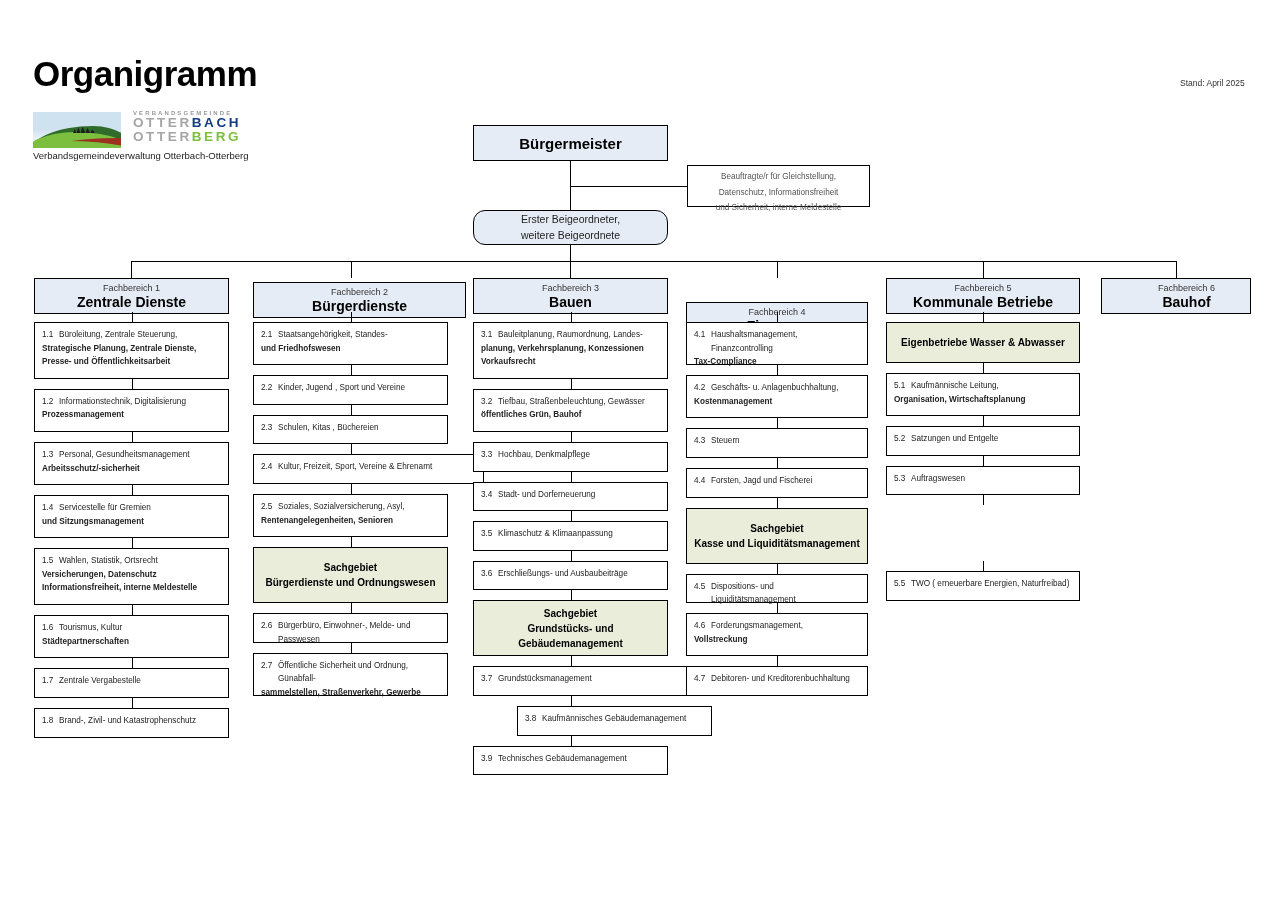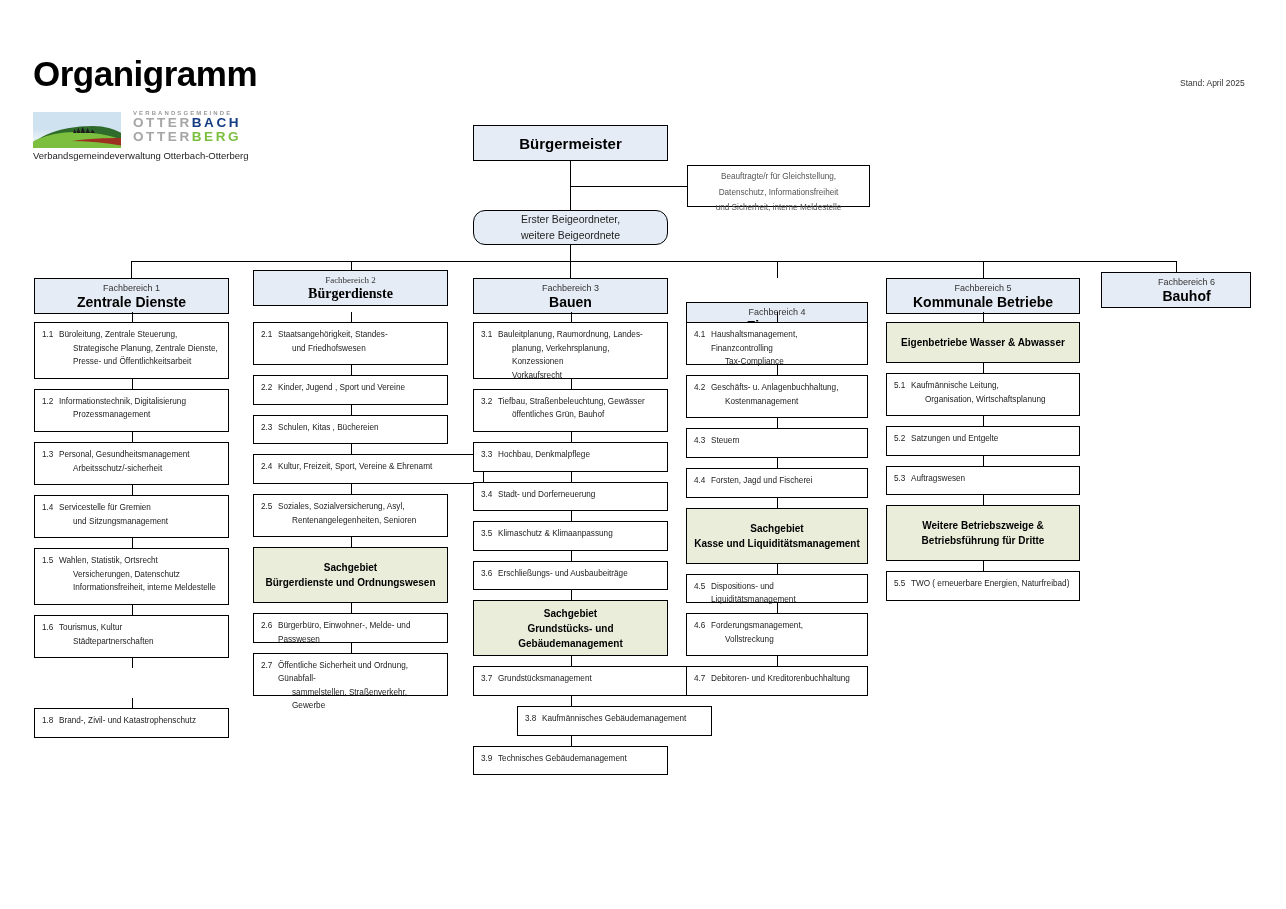--- a/index.html
+++ b/index.html
@@ -134,21 +134,21 @@
   .task .num {
     display: inline-block;
     width: 17px;
     vertical-align: top;
   }
   .task .txt {
     display: inline-block;
     vertical-align: top;
     width: calc(100% - 19px);
   }
-  .task .cont { display: block; margin-left: 31px; }
+  .task .cont { display: block; margin-left: 0; font-weight: bold; }
 
   .sachgebiet {
     border: 1px solid #000;
     background: #e9edda;
     display: flex;
     flex-direction: column;
     align-items: center;
     justify-content: center;
     text-align: center;
     font-size: 10px;
@@ -216,37 +216,37 @@
   <div class="ln lv abs" style="left:351px; top:261px; height:17px;"></div>
   <div class="ln lv abs" style="left:570px; top:261px; height:17px;"></div>
   <div class="ln lv abs" style="left:777px; top:261px; height:17px;"></div>
   <div class="ln lv abs" style="left:983px; top:261px; height:17px;"></div>
   <div class="ln lv abs" style="left:1176px; top:261px; height:17px;"></div>
 
   <div class="abs box blue box-top" style="left:34px; top:278px; width:195px; height:36px;">
     <div class="fb-label">Fachbereich 1</div>
     <div class="fb-name">Zentrale Dienste</div>
   </div>
-  <div class="abs box blue box-top" style="left:253px; top:270px; width:195px; height:36px;font-family:Liberation Serif, serif;">
+  <div class="abs box blue box-top" style="left:253px; top:282px; width:213px; height:36px;">
     <div class="fb-label">Fachbereich 2</div>
     <div class="fb-name">Bürgerdienste</div>
   </div>
   <div class="abs box blue box-top" style="left:473px; top:278px; width:195px; height:36px;">
     <div class="fb-label">Fachbereich 3</div>
     <div class="fb-name">Bauen</div>
   </div>
   <div class="abs box blue box-top" style="left:686px; top:278px; width:182px; height:36px;margin-top:24px;">
     <div class="fb-label">Fachbereich 4</div>
     <div class="fb-name">Finanzen</div>
   </div>
   <div class="abs box blue box-top" style="left:886px; top:278px; width:194px; height:36px;">
     <div class="fb-label">Fachbereich 5</div>
     <div class="fb-name">Kommunale Betriebe</div>
   </div>
-  <div class="abs box blue box-top" style="left:1101px; top:272px; width:150px; height:36px;padding-left:21px;">
+  <div class="abs box blue box-top" style="left:1101px; top:278px; width:150px; height:36px;padding-left:21px;">
     <div class="fb-label">Fachbereich 6</div>
     <div class="fb-name">Bauhof</div>
   </div>
 
   <div class="abs" id="col-0" style="left: 34px; top: 322px; width: 195px; height: 415.6px;">
       <div class="abs task" style="left: 0px; width: 195px; top: 0px; height: 56.8px;">
         <div><span class="num">1.1</span><span class="txt">Büroleitung, Zentrale Steuerung,</span></div>
         <span class="cont">Strategische Planung, Zentrale Dienste,</span>
         <span class="cont">Presse- und Öffentlichkeitsarbeit</span>
       </div>
@@ -270,20 +270,23 @@
         <div><span class="num">1.5</span><span class="txt">Wahlen, Statistik, Ortsrecht</span></div>
         <span class="cont">Versicherungen, Datenschutz</span>
         <span class="cont">Informationsfreiheit, interne Meldestelle</span>
       </div>
       <div class="ln lv abs" style="left: 98px; top: 216.4px; height: 10px;"></div>
       <div class="abs task" style="left: 0px; width: 195px; top: 293.2px; height: 43.2px;">
         <div><span class="num">1.6</span><span class="txt">Tourismus, Kultur</span></div>
         <span class="cont">Städtepartnerschaften</span>
       </div>
       <div class="ln lv abs" style="left: 98px; top: 283.2px; height: 10px;"></div>
+      <div class="abs task" style="left: 0px; width: 195px; top: 346.4px; height: 29.6px;">
+        <div><span class="num">1.7</span><span class="txt">Zentrale Vergabestelle</span></div>
+      </div>
       <div class="ln lv abs" style="left: 98px; top: 336.4px; height: 10px;"></div>
       <div class="abs task" style="left: 0px; width: 195px; top: 386px; height: 29.6px;">
         <div><span class="num">1.8</span><span class="txt">Brand-, Zivil- und Katastrophenschutz</span></div>
       </div>
       <div class="ln lv abs" style="left: 98px; top: 376px; height: 10px;"></div>
     </div>
   <div class="abs" id="col-1" style="left: 253px; top: 322px; width: 195px; height: 374px;">
       <div class="abs task" style="left: 0px; width: 195px; top: 0px; height: 43.2px;">
         <div><span class="num">2.1</span><span class="txt">Staatsangehörigkeit, Standes-</span></div>
         <span class="cont">und  Friedhofswesen</span>
@@ -416,24 +419,20 @@
       </div>
       <div class="ln lv abs" style="left: 97px; top: 41px; height: 10px;"></div>
       <div class="abs task" style="left: 0px; width: 194px; top: 104.2px; height: 29.6px;">
         <div><span class="num">5.2</span><span class="txt">Satzungen und Entgelte</span></div>
       </div>
       <div class="ln lv abs" style="left: 97px; top: 94.2px; height: 10px;"></div>
       <div class="abs task" style="left: 0px; width: 194px; top: 143.8px; height: 29.6px;">
         <div><span class="num">5.3</span><span class="txt">Auftragswesen</span></div>
       </div>
       <div class="ln lv abs" style="left: 97px; top: 133.8px; height: 10px;"></div>
-      <div class="abs sachgebiet" style="left: 0px; width: 194px; top: 183.4px; height: 56px;">
-        <div>Weitere Betriebszweige &amp;</div>
-        <div>Betriebsführung für Dritte</div>
-      </div>
       <div class="ln lv abs" style="left: 97px; top: 173.4px; height: 10px;"></div>
       <div class="abs task" style="left: 0px; width: 194px; top: 249.4px; height: 29.6px;">
         <div><span class="num">5.5</span><span class="txt">TWO ( erneuerbare Energien, Naturfreibad)</span></div>
       </div>
       <div class="ln lv abs" style="left: 97px; top: 239.4px; height: 10px;"></div>
     </div>
   <div class="abs" id="col-5" style="left: 1101px; top: 322px; width: 150px; height: 0px;"></div>
 
 </div>
 

